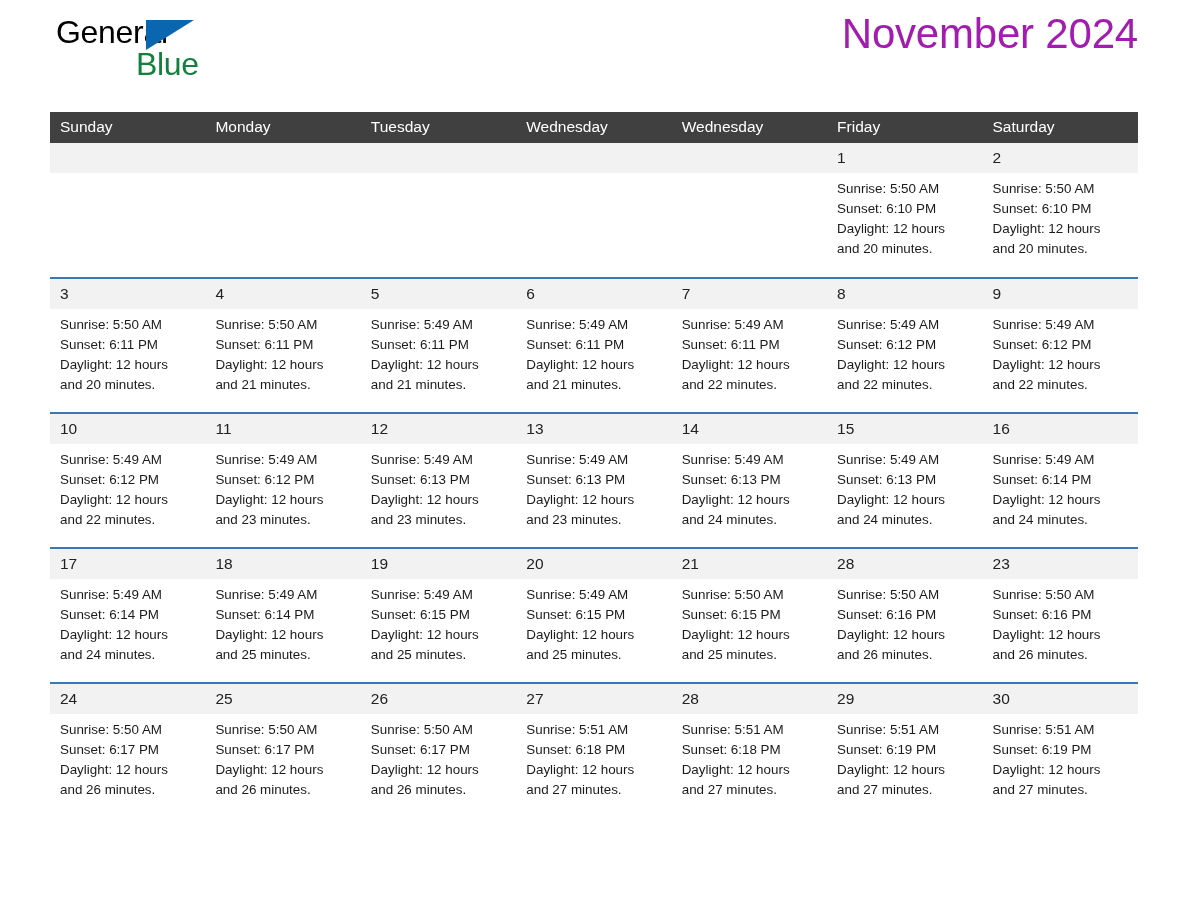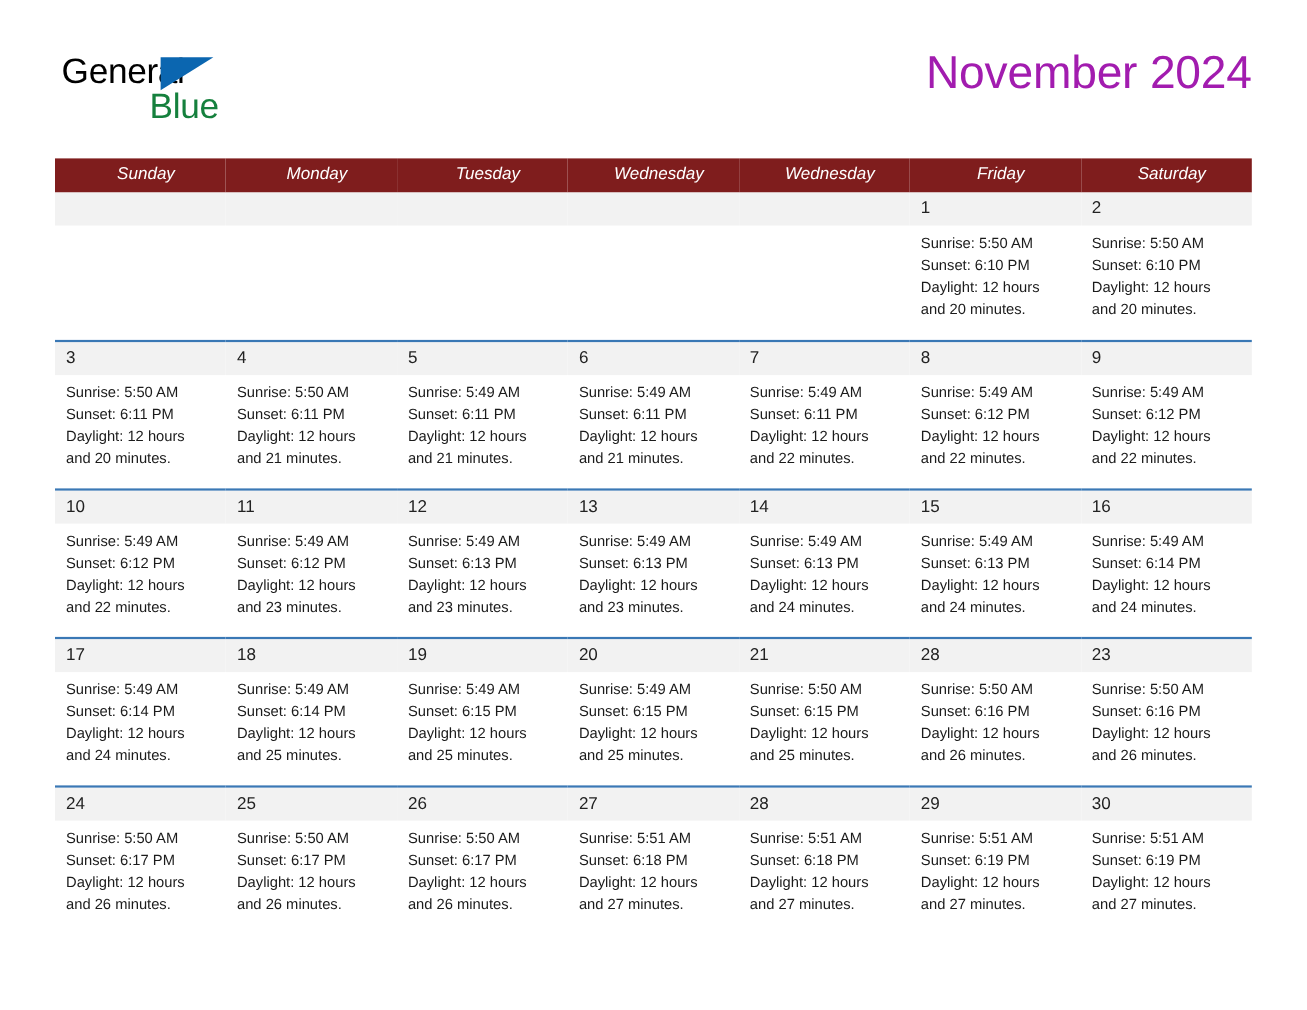--- a/index.html
+++ b/index.html
@@ -21,21 +21,20 @@
     padding: 0 50px;
   }
 
   
   .topbar {
     position: relative;
     height: 112px;
     display: flex;
     align-items: flex-start;
     justify-content: space-between;
-    margin-top: 32px;
   }
 
   .logo {
     position: relative;
     margin-top: 13px;
     width: 150px;
     height: 66px;
     user-select: none;
   }
   .logo-general {
@@ -87,29 +86,28 @@
   }
 
   
   .calendar {
     width: 1088px;
     border-collapse: collapse;
     table-layout: fixed;
   }
 
   .calendar thead th {
-    background: #7f1d1d;
+    background: #404040;
     color: #ffffff;
     font-size: 15.5px;
     font-weight: normal;
-    text-align: center;
+    text-align: left;
     padding: 7px 0 8px 10px;
     height: 30px;
     line-height: 16px;
-    font-style: italic;
   }
 
   .week-row td {
     vertical-align: top;
     padding: 0;
     border-top: 2px solid #3a78b5;
     height: 135px;
     width: 155.43px;
   }
   .week-row.first-week td {

